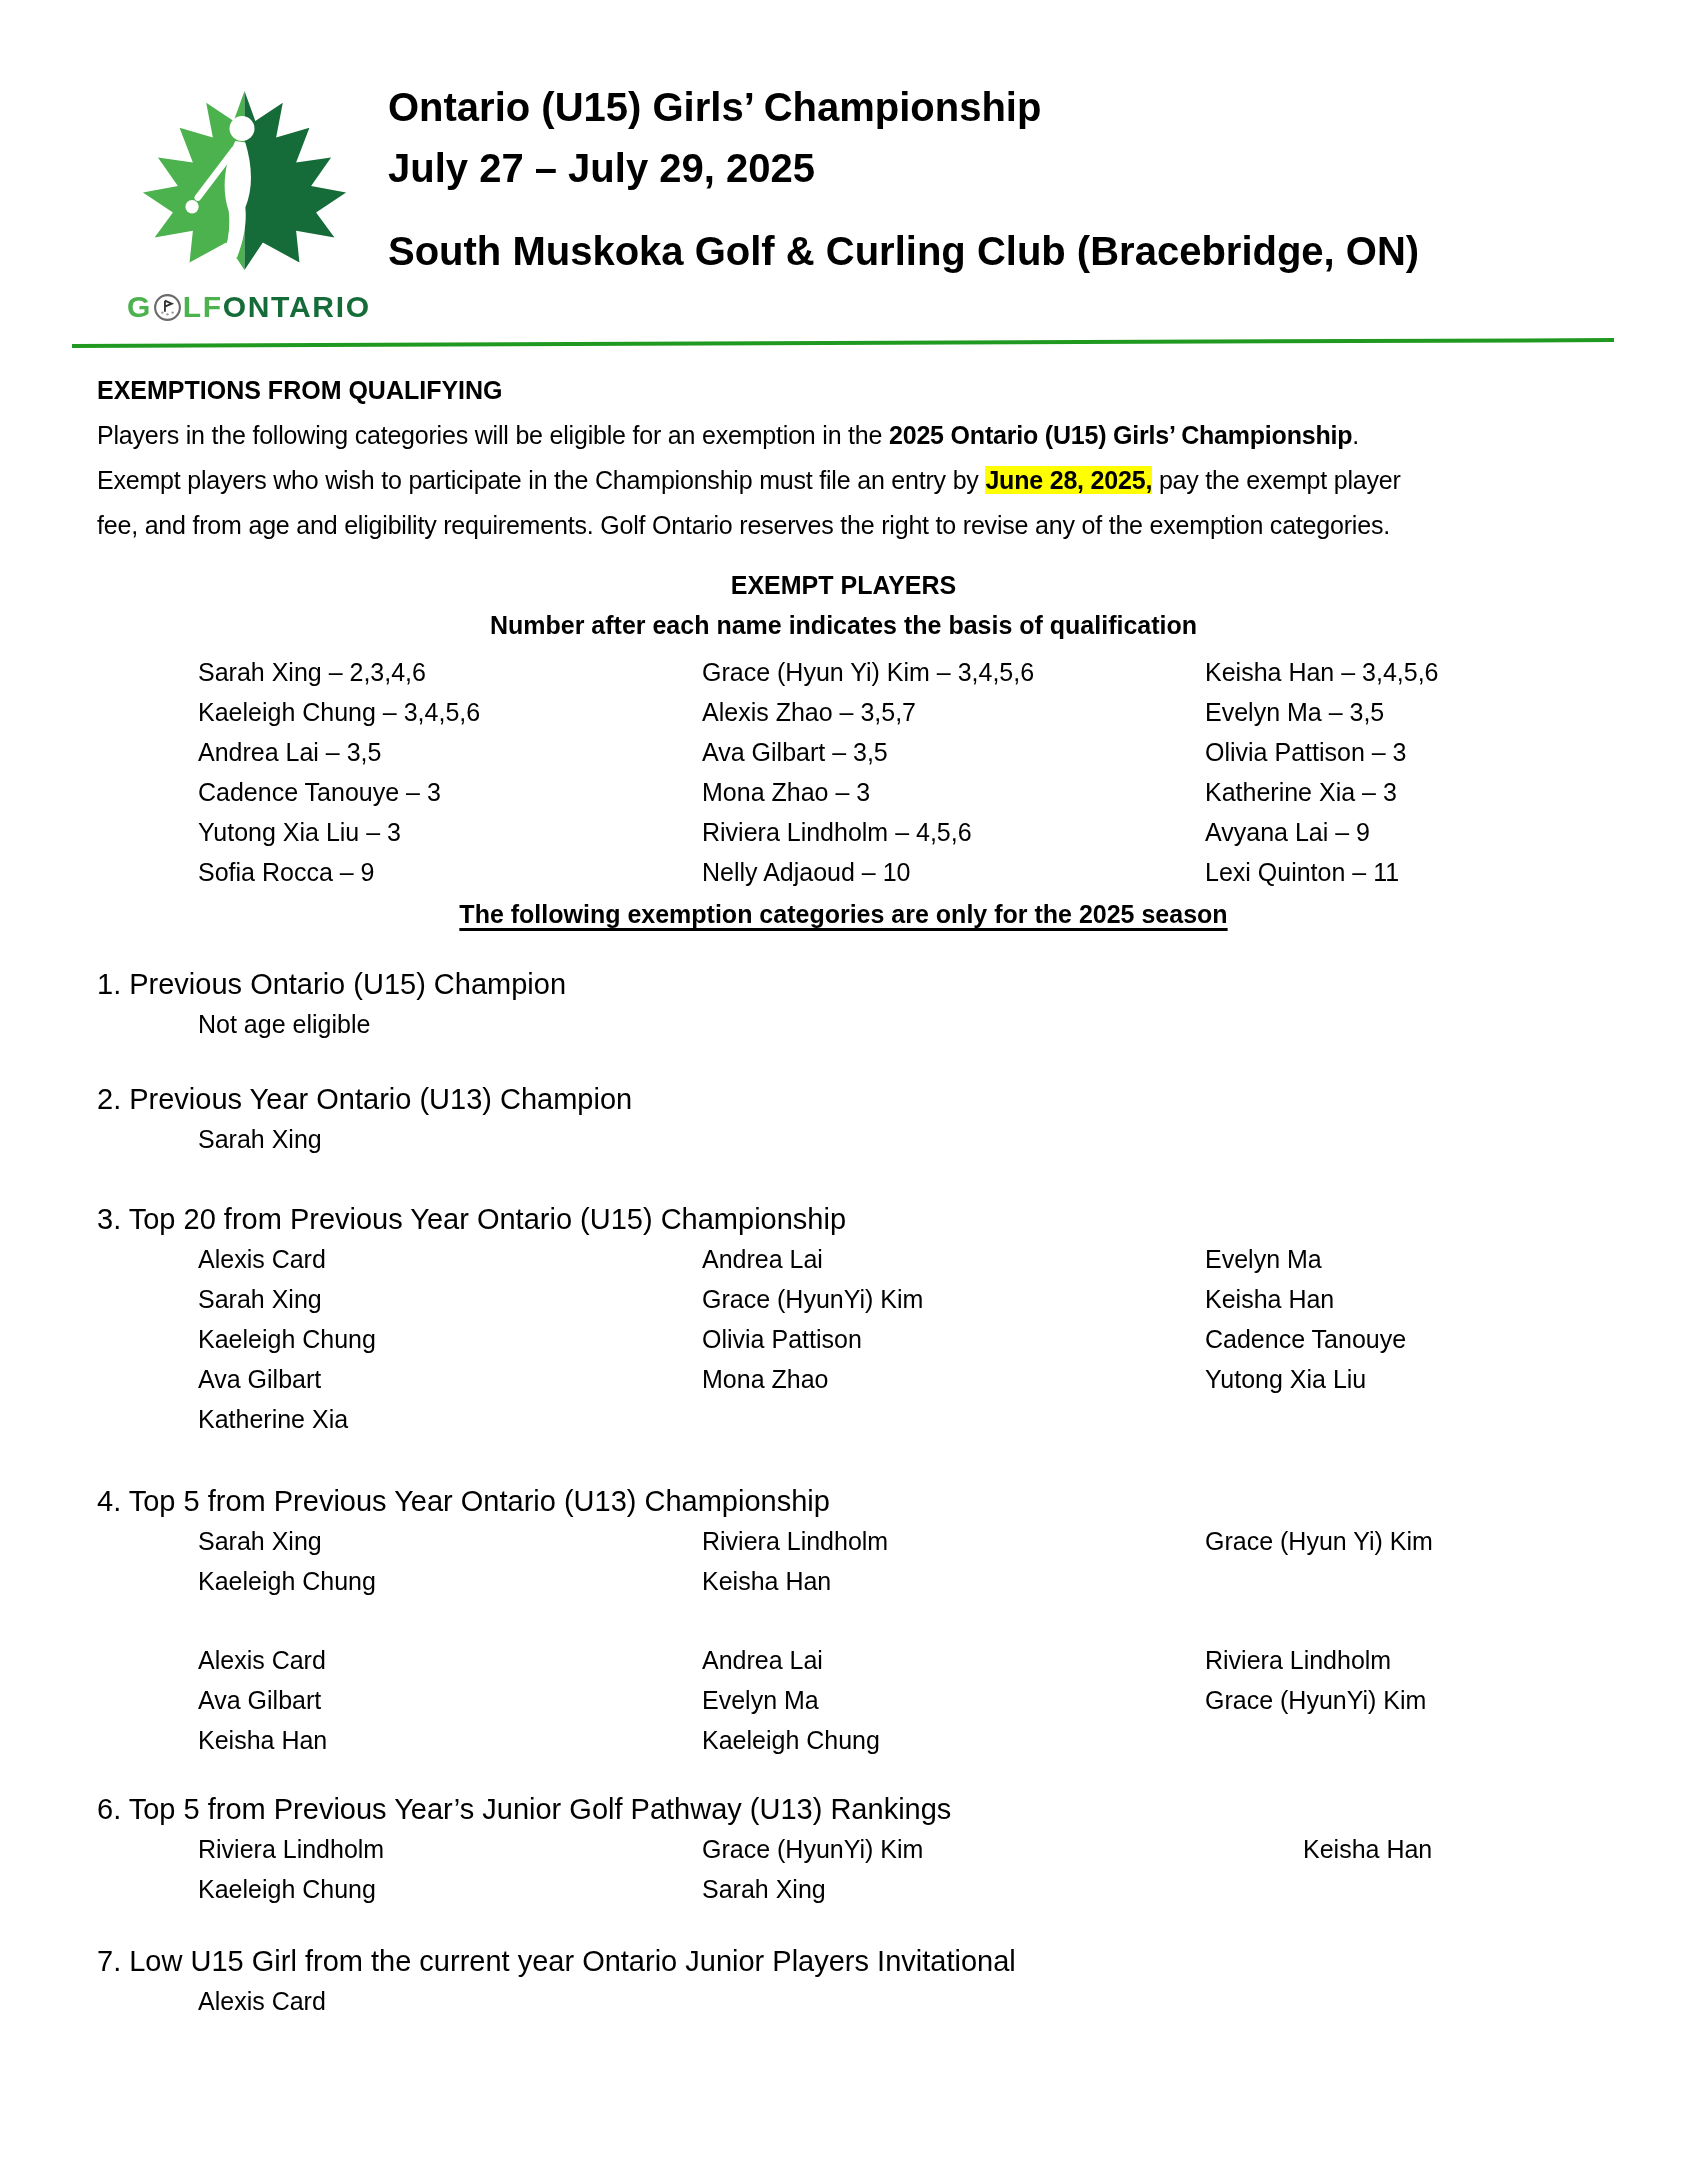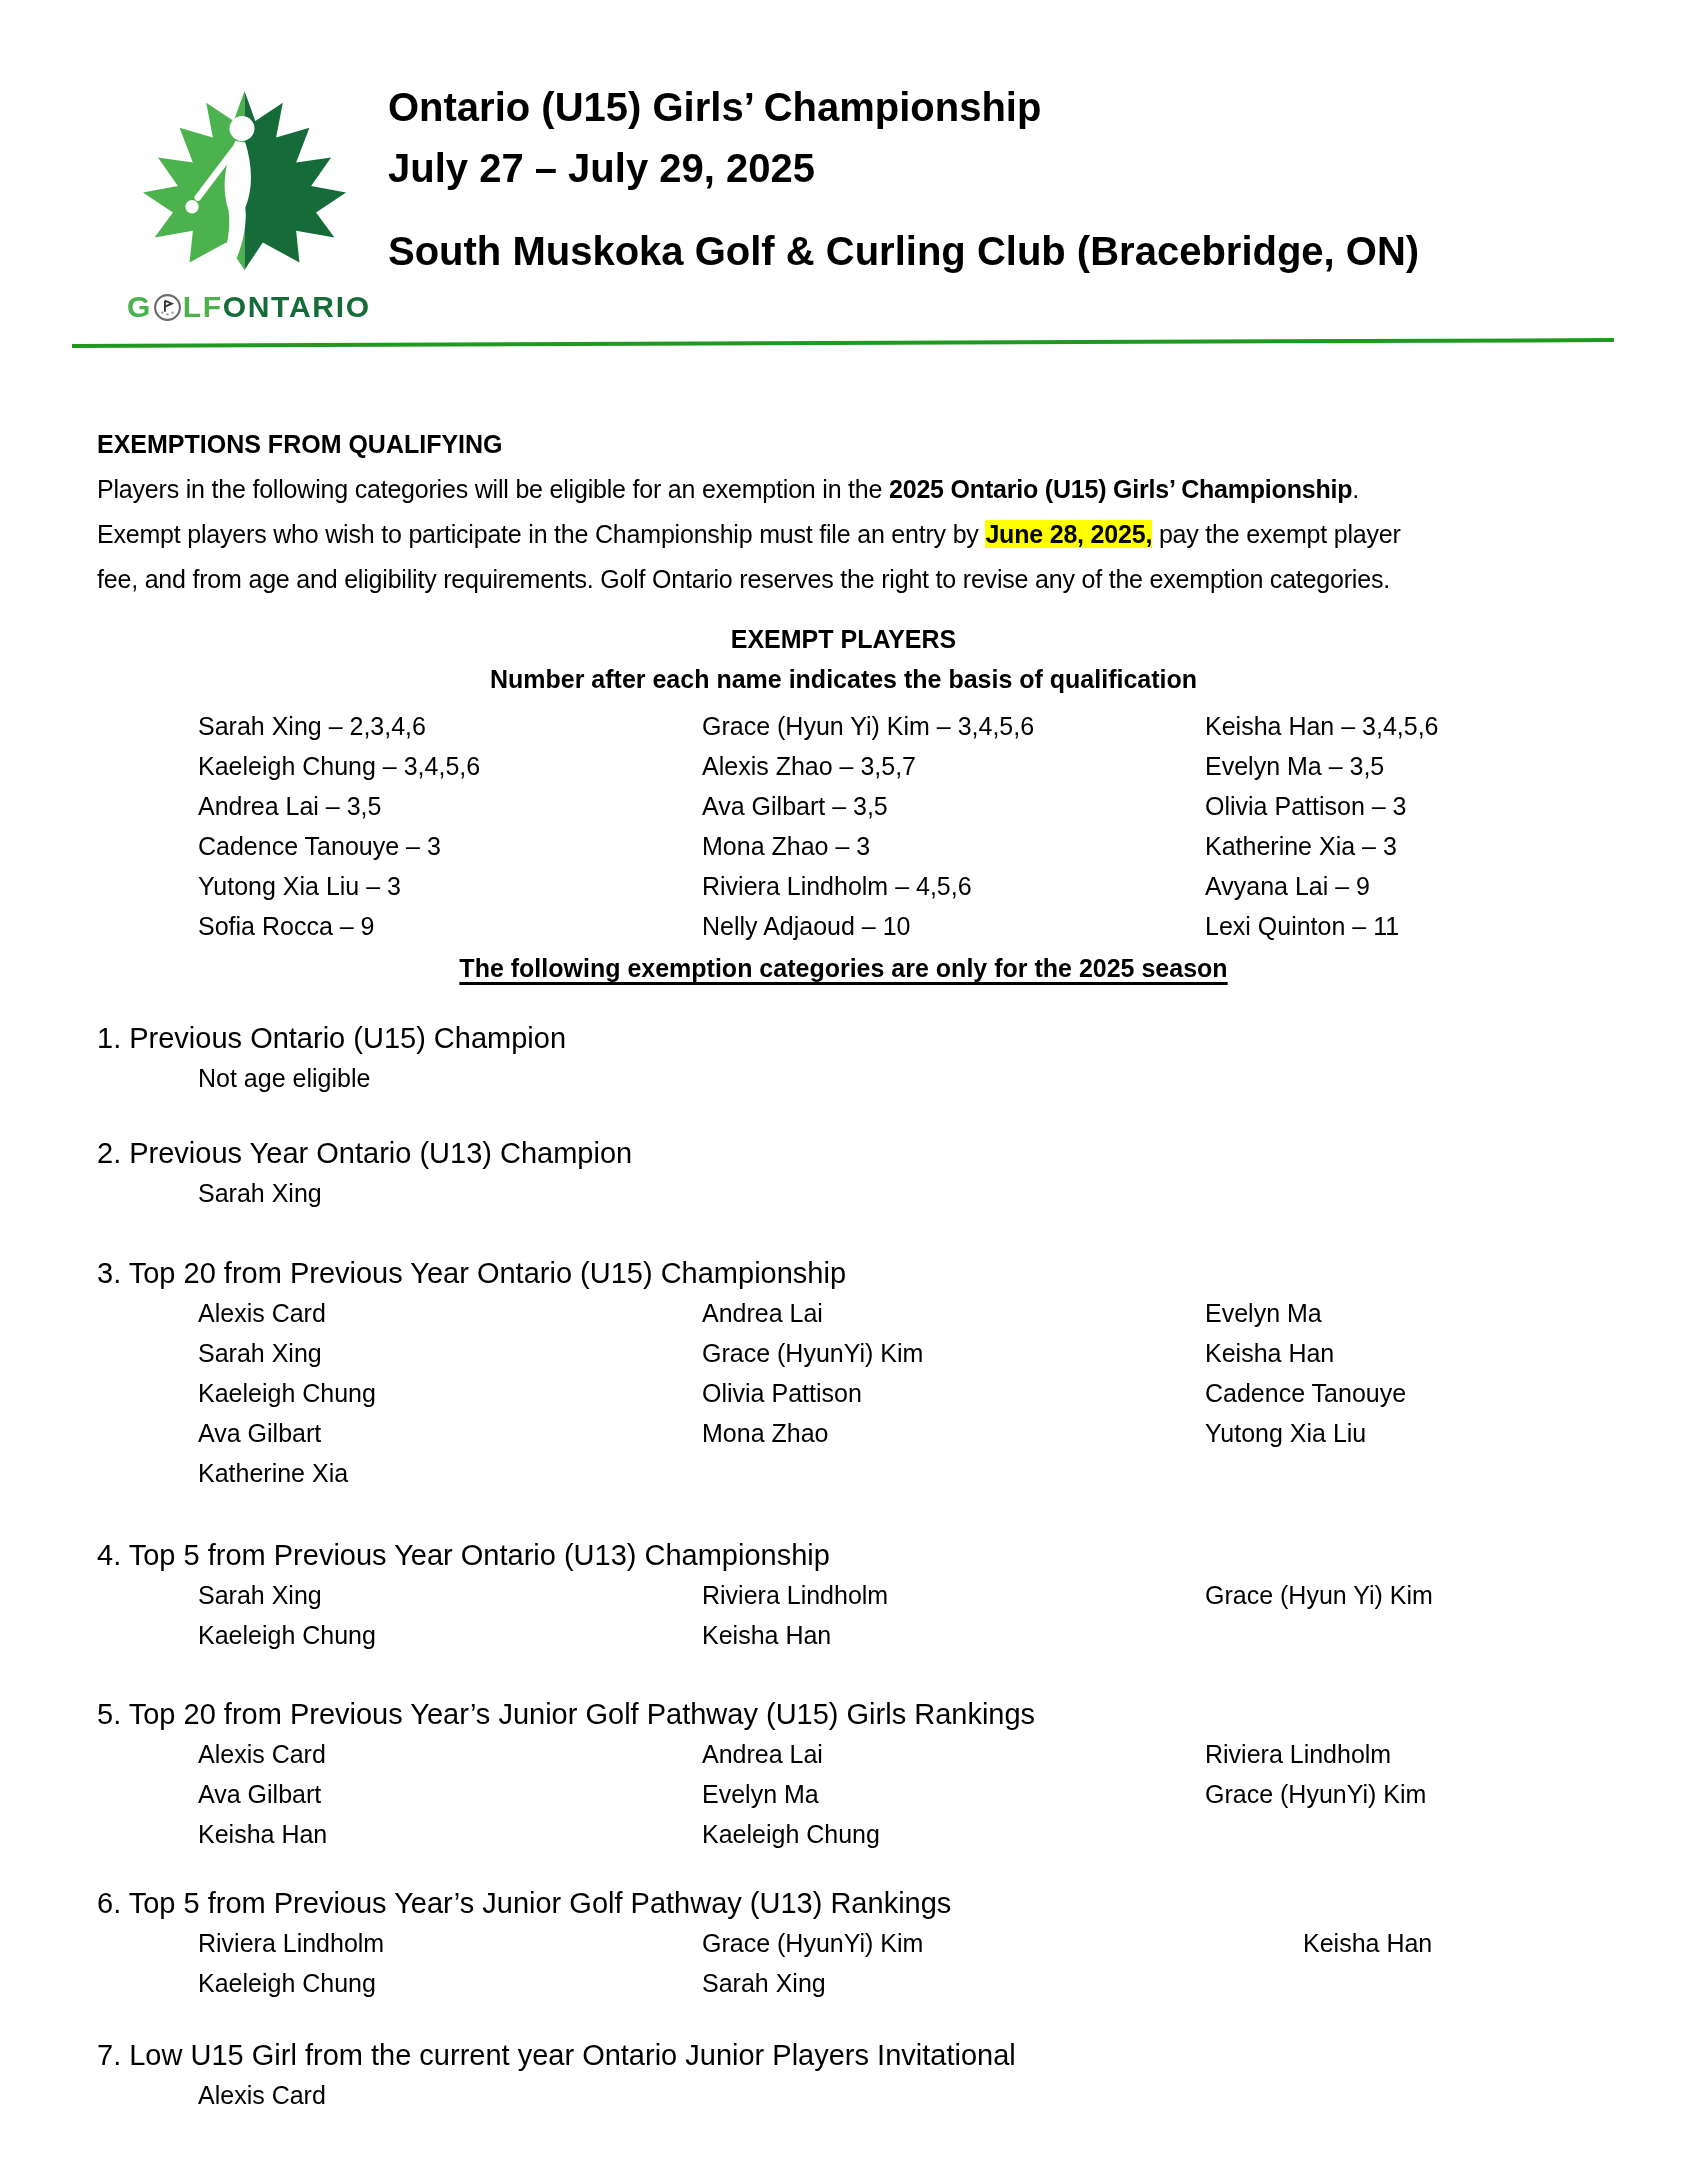--- a/index.html
+++ b/index.html
@@ -42,21 +42,21 @@
   }
   .title-line3{margin-top:22px;}
   
   .rule{
     height:4.2px;background:var(--rule-green);
     margin:17px -23.6px 0 -25px;
     transform:rotate(-0.22deg);
   }
   
   .section-heading{
-    margin-top:78px;
+    margin-top:24px;
     font-size:25px;font-weight:bold;line-height:40px;
   }
   .intro-para{
     margin-top:3.4px;
     font-size:25px;line-height:45px;letter-spacing:-0.2px;
   }
   .intro-para .b{font-weight:bold;}
   .hl{background:var(--highlight);font-weight:bold;text-align:right;}
   
   .center-bold{
@@ -224,21 +224,20 @@
         <span class="cell">Sarah Xing</span>
         <span class="cell">Riviera Lindholm</span>
         <span class="cell">Grace (Hyun Yi) Kim</span>
         <span class="cell">Kaeleigh Chung</span>
         <span class="cell">Keisha Han</span>
         <span class="cell"></span>
       </div>
   </div>
 
   <div class="category cat-5">
-    <div class="cat-title">5. Top 20 from Previous Year’s Junior Golf Pathway (U15) Girls Rankings</div>
     <div class="rows">
         <span class="cell">Alexis Card</span>
         <span class="cell">Andrea Lai</span>
         <span class="cell">Riviera Lindholm</span>
         <span class="cell">Ava Gilbart</span>
         <span class="cell">Evelyn Ma</span>
         <span class="cell">Grace (HyunYi) Kim</span>
         <span class="cell">Keisha Han</span>
         <span class="cell">Kaeleigh Chung</span>
         <span class="cell"></span>

